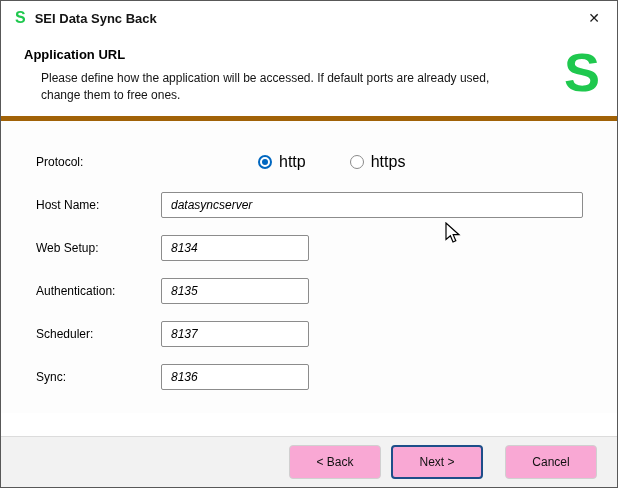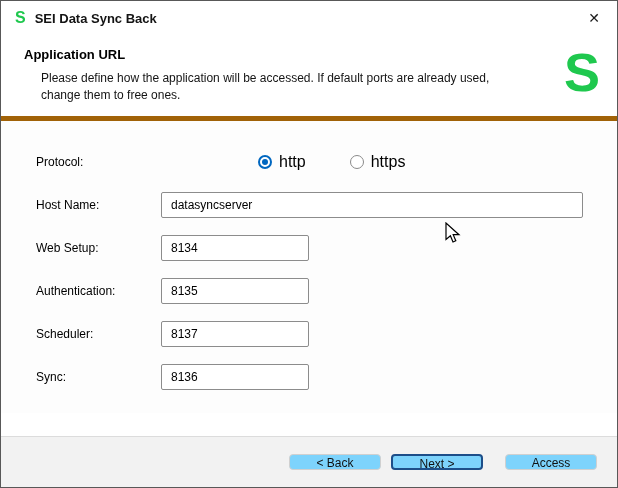--- a/index.html
+++ b/index.html
@@ -57,21 +57,21 @@
     color: #1fc84e;
   }
   
   .body { padding: 28px 0 0 35px; height: 292px; background: #fdfdfd; }
   .row { display: flex; align-items: center; margin-bottom: 17px; height: 26px; }
   .field-label { width: 125px; font-size: 12px; color: #000; flex: none; }
   .input {
     height: 26px;
     border: 1px solid #8c8c8c; border-radius: 2px;
     padding: 0 9px; font-size: 12px; font-family: inherit;
-    color: #000; background: #fff; outline: none;
+    color: #000; background: #fff; outline: none; font-style: italic;
   }
   .input.wide { width: 422px; }
   .input.narrow { width: 148px; }
   .radio-option {
     display: flex; align-items: center; gap: 7px;
     font-size: 16px; color: #000; cursor: default;
   }
   .radio-option.first { margin-left: 97px; margin-right: 44px; }
   .radio {
     width: 14px; height: 14px; border-radius: 50%;
@@ -88,23 +88,23 @@
   
   .footer {
     position: absolute; left: 0; right: 0; bottom: 0;
     height: 51px;
     background: #f2f2f2;
     border-top: 1px solid #dcdcdc;
     display: flex; align-items: center; justify-content: flex-end;
     padding: 0 20px; gap: 10px;
   }
   .btn {
-    width: 92px; height: 16px;
+    width: 92px; height: 34px;
     font-size: 12px; font-family: inherit; color: #111;
-    background: #7dd3fc;
+    background: #f9a8d4;
     border: 1px solid #d0d0d0; border-radius: 4px;
     cursor: pointer;
   }
   .btn.next { border: 2px solid #1d4e89; }
   .btn.cancel { margin-left: 12px; }
   
   .cursor { position: absolute; left: 444px; top: 221px; pointer-events: none; }
 </style>
 </head>
 <body>
@@ -160,21 +160,21 @@
     <div class="row">
       <span class="field-label">Sync:</span>
       <input class="input narrow" value="8136" style="">
     </div>
 
   </div>
 
   <div class="footer">
     <button class="btn back">&lt; Back</button>
     <button class="btn next">Next &gt;</button>
-    <button class="btn cancel">Access</button>
+    <button class="btn cancel">Cancel</button>
   </div>
 
   <div class="cursor">
     <svg width="17" height="22" viewBox="0 0 17 22">
       <path d="M1 1 L1 17.5 L5.4 13.7 L8 20 L10.8 18.8 L8.2 12.7 L14 12.7 Z" fill="#ffffff" stroke="#000000" stroke-width="1.2"></path>
     </svg>
   </div>
 
 </div>
 

